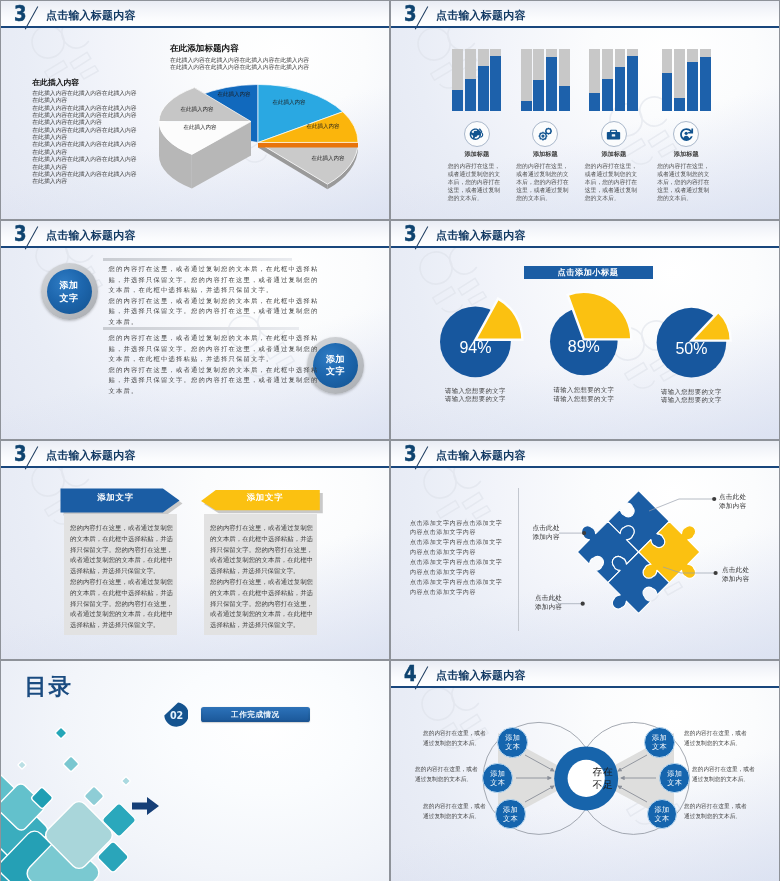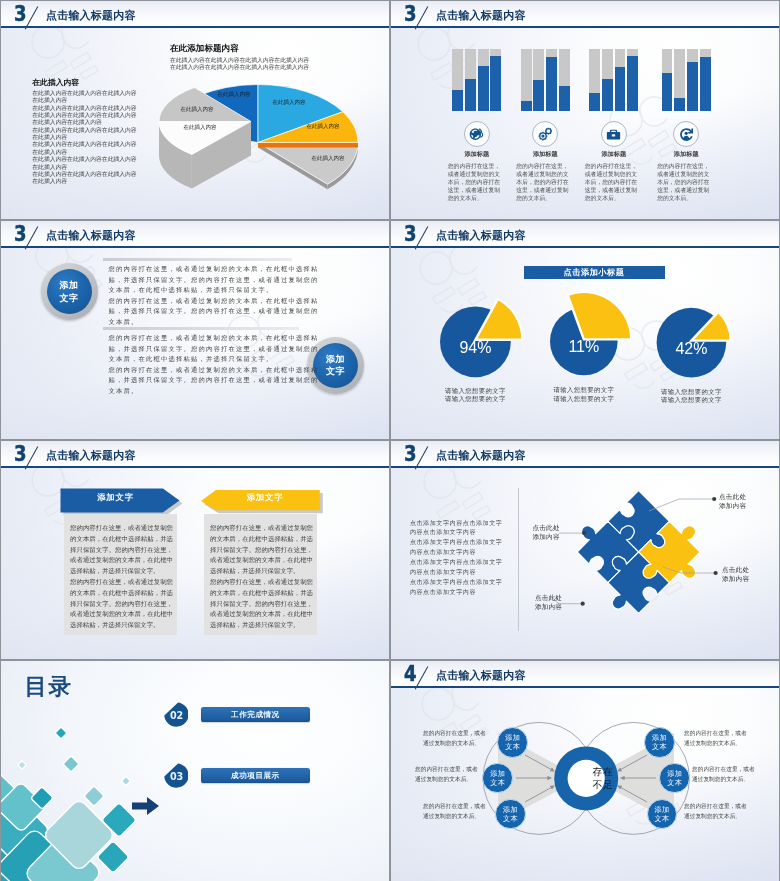--- a/index.html
+++ b/index.html
@@ -381,40 +381,40 @@
           <path d="M12,58 C16,66 28,67 33,60" fill="none" stroke="#dde1e9" stroke-width="1.5"></path>
           <path d="M40,57 L56,53 L58,59 L42,63 Z" fill="none" stroke="#dde1e9" stroke-width="1.5"></path>
         </g>
   </svg>
   <div class="hdr">
     <div class="hdr-num">3</div>
     <div class="hdr-slash"></div>
     <div class="hdr-title">点击输入标题内容</div>
     <div class="hdr-rule"></div>
   </div>
-  <div class="s4-sub" style="left:132.5px;top:44.5px;width:141px">点击添加小标题</div>
+  <div class="s4-sub" style="left:132.5px;top:44.5px;width:129px">点击添加小标题</div>
   <svg class="svg-abs" width="388" height="219" viewBox="0 0 388 219">
    <circle cx="84.4" cy="120.8" r="35.4" fill="#17579e"></circle>
    <path d="M 84.40,118.80 L 107.04,77.61 A 47.0,47.0 0 0 1 131.40,118.80 Z" fill="#fbc111" stroke="#fcfdfe" stroke-width="2.4"></path>
    <circle cx="192.8" cy="120.4" r="33.8" fill="#17579e"></circle>
    <path d="M 192.80,118.40 L 176.55,73.76 A 47.5,47.5 0 0 1 240.30,118.40 Z" fill="#fbc111" stroke="#fcfdfe" stroke-width="2.4"></path>
    <circle cx="300.4" cy="121.6" r="34.8" fill="#17579e"></circle>
    <path d="M 300.40,119.60 L 327.30,90.95 A 39.3,39.3 0 0 1 339.70,119.60 Z" fill="#fbc111" stroke="#fcfdfe" stroke-width="2.4"></path>
   </svg>
   <div class="s4-val" style="left:54.4px;top:126.8px;width:60px">94%</div>
   <div class="s4-cap" style="left:34.4px;top:165.8px;width:100px">
         <div>请输入您想要的文字</div>
         <div>请输入您想要的文字</div>
       </div>
-  <div class="s4-val" style="left:162.8px;top:126.4px;width:60px">11%</div>
+  <div class="s4-val" style="left:162.8px;top:126.4px;width:60px">89%</div>
   <div class="s4-cap" style="left:142.8px;top:165.4px;width:100px">
         <div>请输入您想要的文字</div>
         <div>请输入您想要的文字</div>
       </div>
-  <div class="s4-val" style="left:270.4px;top:127.6px;width:60px">42%</div>
+  <div class="s4-val" style="left:270.4px;top:127.6px;width:60px">50%</div>
   <div class="s4-cap" style="left:250.4px;top:166.6px;width:100px">
         <div>请输入您想要的文字</div>
         <div>请输入您想要的文字</div>
       </div>
 </div>
 <div class="slide r2 c0">
   <div class="sbg"></div>
   <svg class="wm" width="388" height="219" viewBox="0 0 388 219">
     <g transform="translate(26,26) rotate(-15)">
           <path d="M17,2 C8,2 1,9 1,18 C1,27 8,34 17,34 C26,34 33,27 33,18 C33,9 26,2 17,2 Z" fill="none" stroke="#dde1e9" stroke-width="1.7"></path>
@@ -551,29 +551,20 @@
   <div class="s7-title">目录</div>
   <div class="s7-row" style="left:162.8px;top:40.5px;width:150px;height:25.2px">
     <svg class="s7-badge-bg" width="24.2" height="25.2" viewBox="0 0 24.2 25.2">
           <path d="M14.1,0.4 A 12.2,12.2 0 1 1 0.3,13.4 Z" fill="#14538f"></path>
         </svg>
     <div class="s7-badge">02</div>
     <div class="s7-pill">
           <div class="s7-pill-in">工作完成情况</div>
         </div>
   </div>
-  <div class="s7-row" style="left:162.8px;top:101.5px;width:150px;height:25.2px">
-    <svg class="s7-badge-bg" width="24.2" height="25.2" viewBox="0 0 24.2 25.2">
-          <path d="M14.1,0.4 A 12.2,12.2 0 1 1 0.3,13.4 Z" fill="#14538f"></path>
-        </svg>
-    <div class="s7-badge">03</div>
-    <div class="s7-pill">
-          <div class="s7-pill-in">成功项目展示</div>
-        </div>
-  </div>
   <svg class="svg-abs" width="388" height="220" viewBox="0 0 388 220">
         <path d="M131,141.5 L146,141.5 L146,136 L158,145 L146,154 L146,148.5 L131,148.5 Z" fill="#163f77"></path>
       </svg>
 </div>
 <div class="slide r3 c1">
   <div class="sbg"></div>
   <svg class="wm" width="388" height="219" viewBox="0 0 388 219">
     <g transform="translate(26,30) rotate(-15)">
           <path d="M17,2 C8,2 1,9 1,18 C1,27 8,34 17,34 C26,34 33,27 33,18 C33,9 26,2 17,2 Z" fill="none" stroke="#dde1e9" stroke-width="1.7"></path>
           <path d="M57,7 C52,2 44,1 38,5 C31,10 30,20 36,27 C41,33 50,33 56,28" fill="none" stroke="#dde1e9" stroke-width="1.7" stroke-linecap="round"></path>

